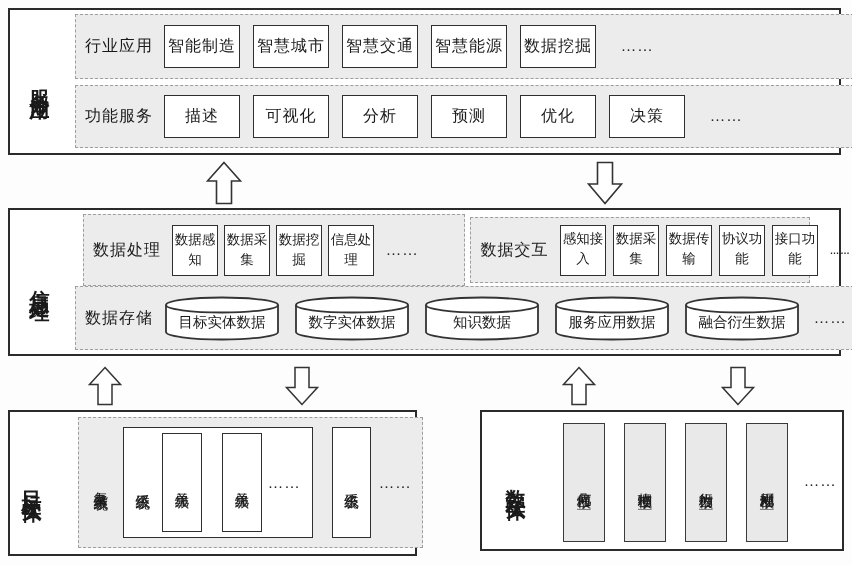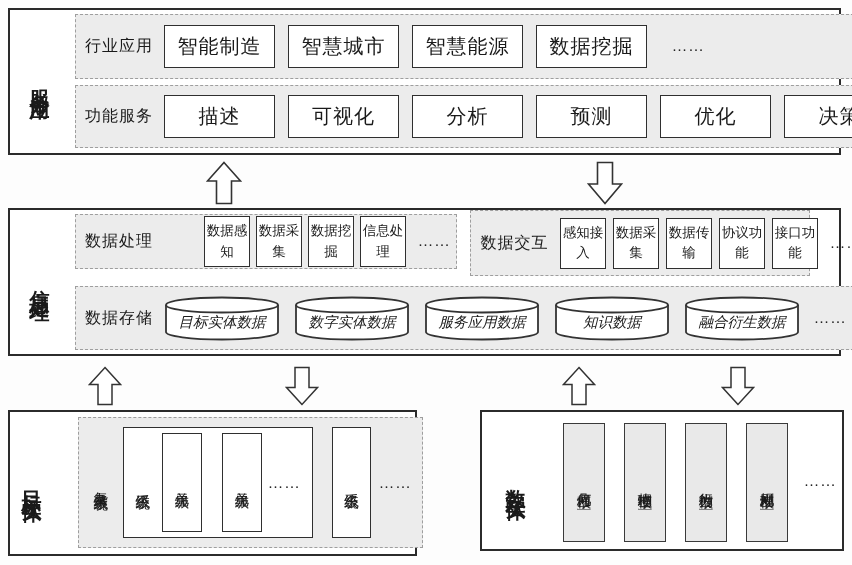--- a/index.html
+++ b/index.html
@@ -13,25 +13,25 @@
   .seclabel { position:absolute; top:50%; transform:translateY(-50%);
               font-weight:bold; font-size:20px; letter-spacing:4px; line-height:1; }
 
   .dashpanel { position:absolute; background:#ececec; border:1px dashed #9e9e9e;
                display:flex; align-items:center;margin-left:20px; }
   .rowlabel { flex:0 0 86px; text-align:center; font-size:16px; letter-spacing:1px; }
   .boxrow { display:flex; align-items:center; margin-left:2px; }
 
   .wbox { background:#fff; border:1.8px solid #2f2f2f; flex:none;
           display:flex; align-items:center; justify-content:center; }
-  .appbox { width:111px; height:43px; font-size:20px; letter-spacing:1px; }
+  .appbox { width:76px; height:43px; font-size:16px; letter-spacing:1px; }
   .pbox { width:46px; height:51px; font-size:13.5px; line-height:1.5;
           text-align:center; padding:1px; }
 
-  .cyl { position:relative; width:116px; height:45px; flex:none;font-style:italic; }
+  .cyl { position:relative; width:116px; height:45px; flex:none; }
   .cyl svg { position:absolute; left:0; top:0; }
   .cyl span { position:absolute; left:0; right:0; top:17px; text-align:center;
               font-size:14.5px; white-space:nowrap; }
 
   .dots { font-size:15px; letter-spacing:1.5px; margin-left:12px;
           white-space:nowrap; color:#222; }
   .dots-abs { position:absolute; font-size:15px; letter-spacing:1.5px;
               color:#222; white-space:nowrap; }
 
   .arrow { position:absolute; }
@@ -49,20 +49,21 @@
 <div class="canvas">
 
   <div class="sec" style="left:8px; top:8px; width:833px; height:147px;">
     <div class="seclabel vtext" style="left:20px;">服务应用</div>
 
     <div class="dashpanel" style="left:45px; top:4px; width:779px; height:65px;">
       <div class="rowlabel">行业应用</div>
       <div class="boxrow" style="gap:13px;">
         <div class="wbox appbox">智能制造</div>
         <div class="wbox appbox">智慧城市</div>
+        <div class="wbox appbox">智慧交通</div>
         <div class="wbox appbox">智慧能源</div>
         <div class="wbox appbox">数据挖掘</div>
         <div class="dots">……</div>
       </div>
     </div>
 
     <div class="dashpanel" style="left:45px; top:75px; width:779px; height:63px;">
       <div class="rowlabel">功能服务</div>
       <div class="boxrow" style="gap:13px;">
         <div class="wbox appbox">描述</div>
@@ -79,32 +80,32 @@
   <svg class="arrow" style="left:206px; top:161px;" width="36" height="44" viewBox="0 0 36 44">
     <path d="M18,1.5 L34.5,20 H25.5 V42.5 H10.5 V20 H1.5 Z" fill="#fff" stroke="#333" stroke-width="1.6"></path>
   </svg>
   <svg class="arrow" style="left:587px; top:161px;" width="36" height="44" viewBox="0 0 36 44">
     <path d="M18,42.5 L1.5,23 H10.5 V1.5 H25.5 V23 H34.5 Z" fill="#fff" stroke="#333" stroke-width="1.6"></path>
   </svg>
 
   <div class="sec" style="left:8px; top:208px; width:833px; height:148px;">
     <div class="seclabel vtext" style="left:20px;">信息处理</div>
 
-    <div class="dashpanel" style="left:45px; top:4px; width:382px; height:55px;gap:40px;">
+    <div class="dashpanel" style="left:53px; top:4px; width:382px; height:72px;">
       <div class="rowlabel">数据处理</div>
       <div class="boxrow" style="gap:6px;">
         <div class="wbox pbox">数据感知</div>
         <div class="wbox pbox">数据采集</div>
         <div class="wbox pbox">数据挖掘</div>
         <div class="wbox pbox">信息处理</div>
         <div class="dots" style="margin-left:6px;">……</div>
       </div>
     </div>
 
-    <div class="dashpanel" style="left:440px; top:0; width:340px; height:66px;">
+    <div class="dashpanel" style="left:440px; top:7px; width:340px; height:66px;font-family:Liberation Mono, monospace;">
       <div class="rowlabel" style="flex-basis:87px;">数据交互</div>
       <div class="boxrow" style="gap:7px;">
         <div class="wbox pbox">感知接入</div>
         <div class="wbox pbox">数据采集</div>
         <div class="wbox pbox">数据传输</div>
         <div class="wbox pbox">协议功能</div>
         <div class="wbox pbox">接口功能</div>
         <div class="dots" style="margin-left:5px;">……</div>
       </div>
     </div>
@@ -124,28 +125,28 @@
             <path d="M2,9 V36 a56,7.5 0 0 0 112,0 V9" fill="#fff" stroke="#333" stroke-width="1.8"></path>
             <ellipse cx="58" cy="9" rx="56" ry="7.5" fill="#fff" stroke="#333" stroke-width="1.8"></ellipse>
           </svg>
           <span>数字实体数据</span>
         </div>
         <div class="cyl">
           <svg width="116" height="45" viewBox="0 0 116 45">
             <path d="M2,9 V36 a56,7.5 0 0 0 112,0 V9" fill="#fff" stroke="#333" stroke-width="1.8"></path>
             <ellipse cx="58" cy="9" rx="56" ry="7.5" fill="#fff" stroke="#333" stroke-width="1.8"></ellipse>
           </svg>
+          <span>知识数据</span>
+        </div>
+        <div class="cyl">
+          <svg width="116" height="45" viewBox="0 0 116 45">
+            <path d="M2,9 V36 a56,7.5 0 0 0 112,0 V9" fill="#fff" stroke="#333" stroke-width="1.8"></path>
+            <ellipse cx="58" cy="9" rx="56" ry="7.5" fill="#fff" stroke="#333" stroke-width="1.8"></ellipse>
+          </svg>
           <span>服务应用数据</span>
-        </div>
-        <div class="cyl">
-          <svg width="116" height="45" viewBox="0 0 116 45">
-            <path d="M2,9 V36 a56,7.5 0 0 0 112,0 V9" fill="#fff" stroke="#333" stroke-width="1.8"></path>
-            <ellipse cx="58" cy="9" rx="56" ry="7.5" fill="#fff" stroke="#333" stroke-width="1.8"></ellipse>
-          </svg>
-          <span>知识数据</span>
         </div>
         <div class="cyl">
           <svg width="116" height="45" viewBox="0 0 116 45">
             <path d="M2,9 V36 a56,7.5 0 0 0 112,0 V9" fill="#fff" stroke="#333" stroke-width="1.8"></path>
             <ellipse cx="58" cy="9" rx="56" ry="7.5" fill="#fff" stroke="#333" stroke-width="1.8"></ellipse>
           </svg>
           <span>融合衍生数据</span>
         </div>
         <div class="dots" style="margin-left:0;">……</div>
       </div>

